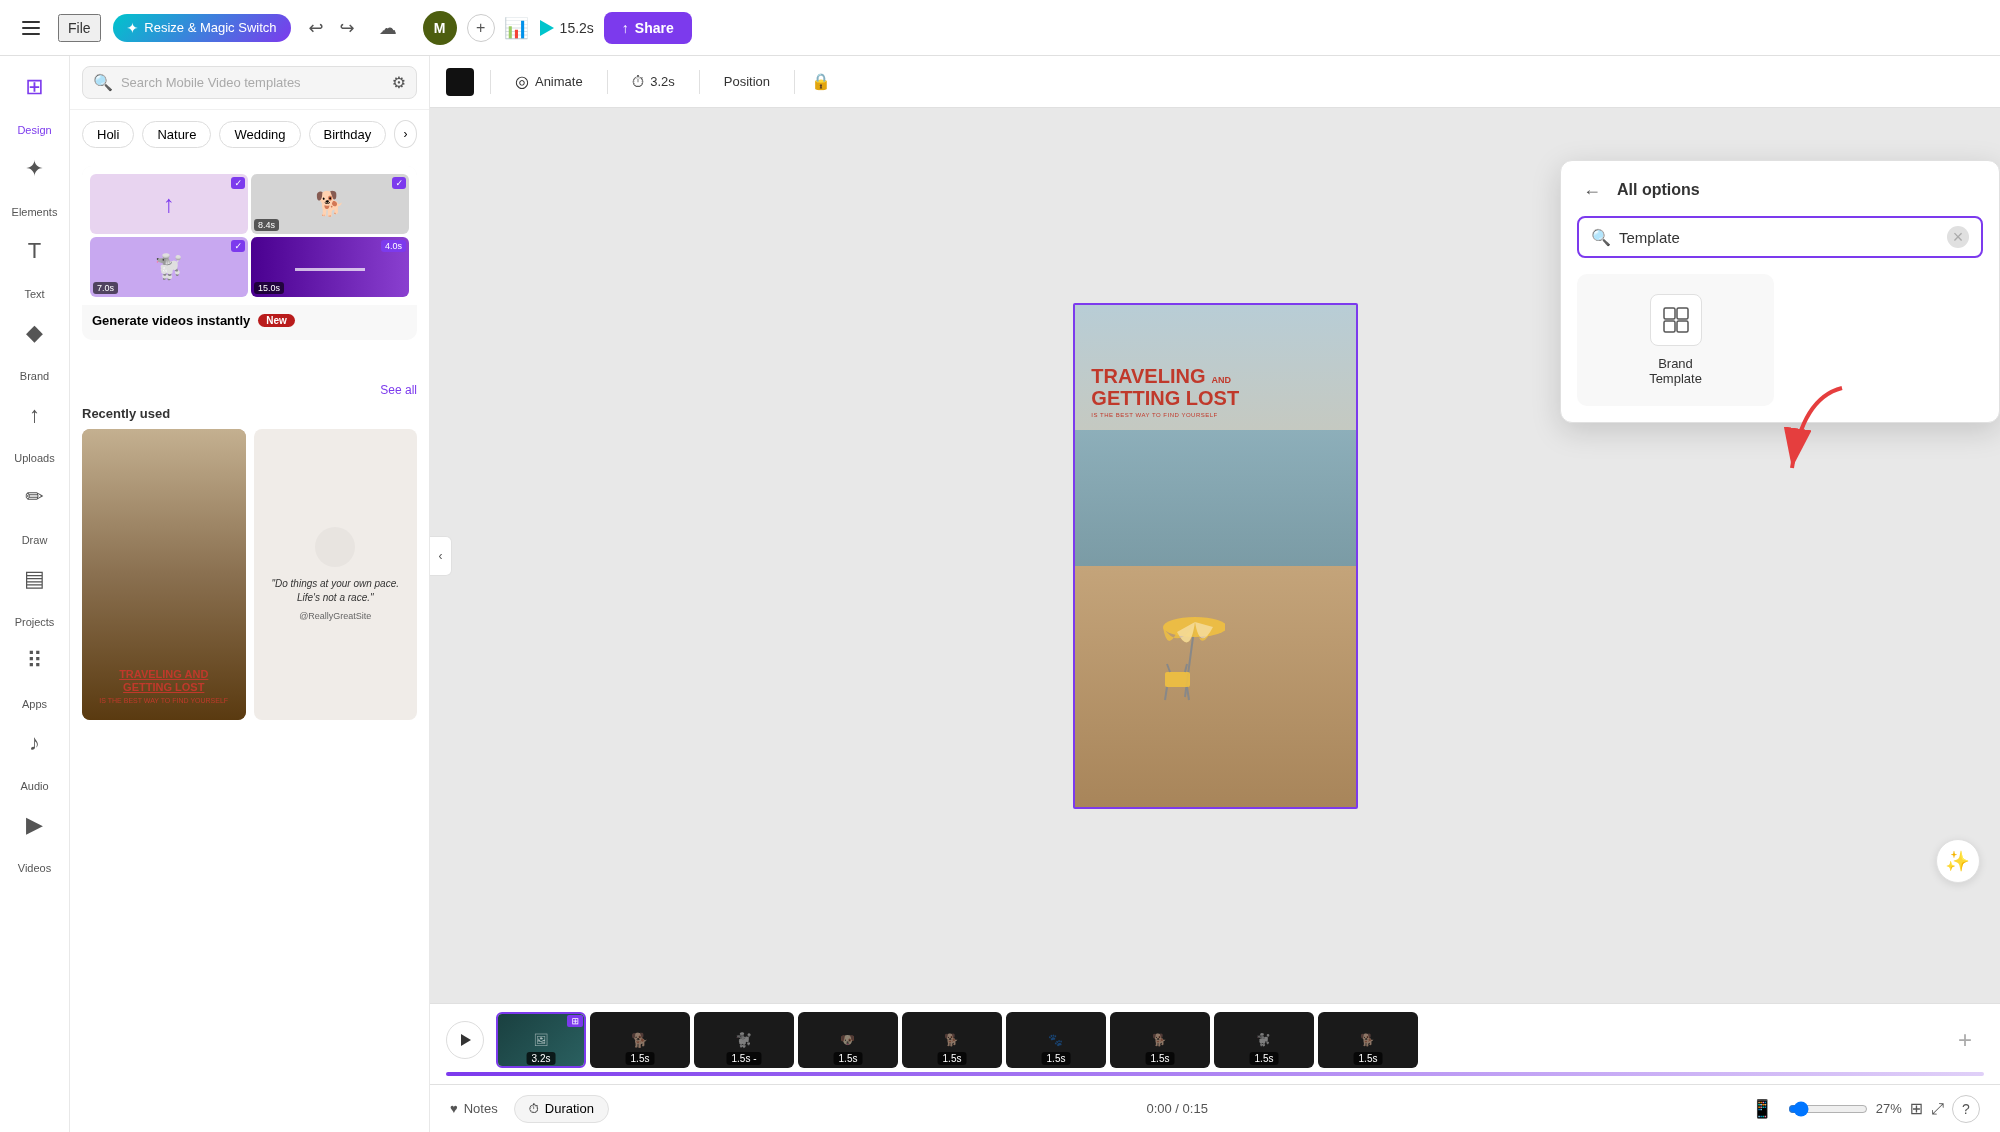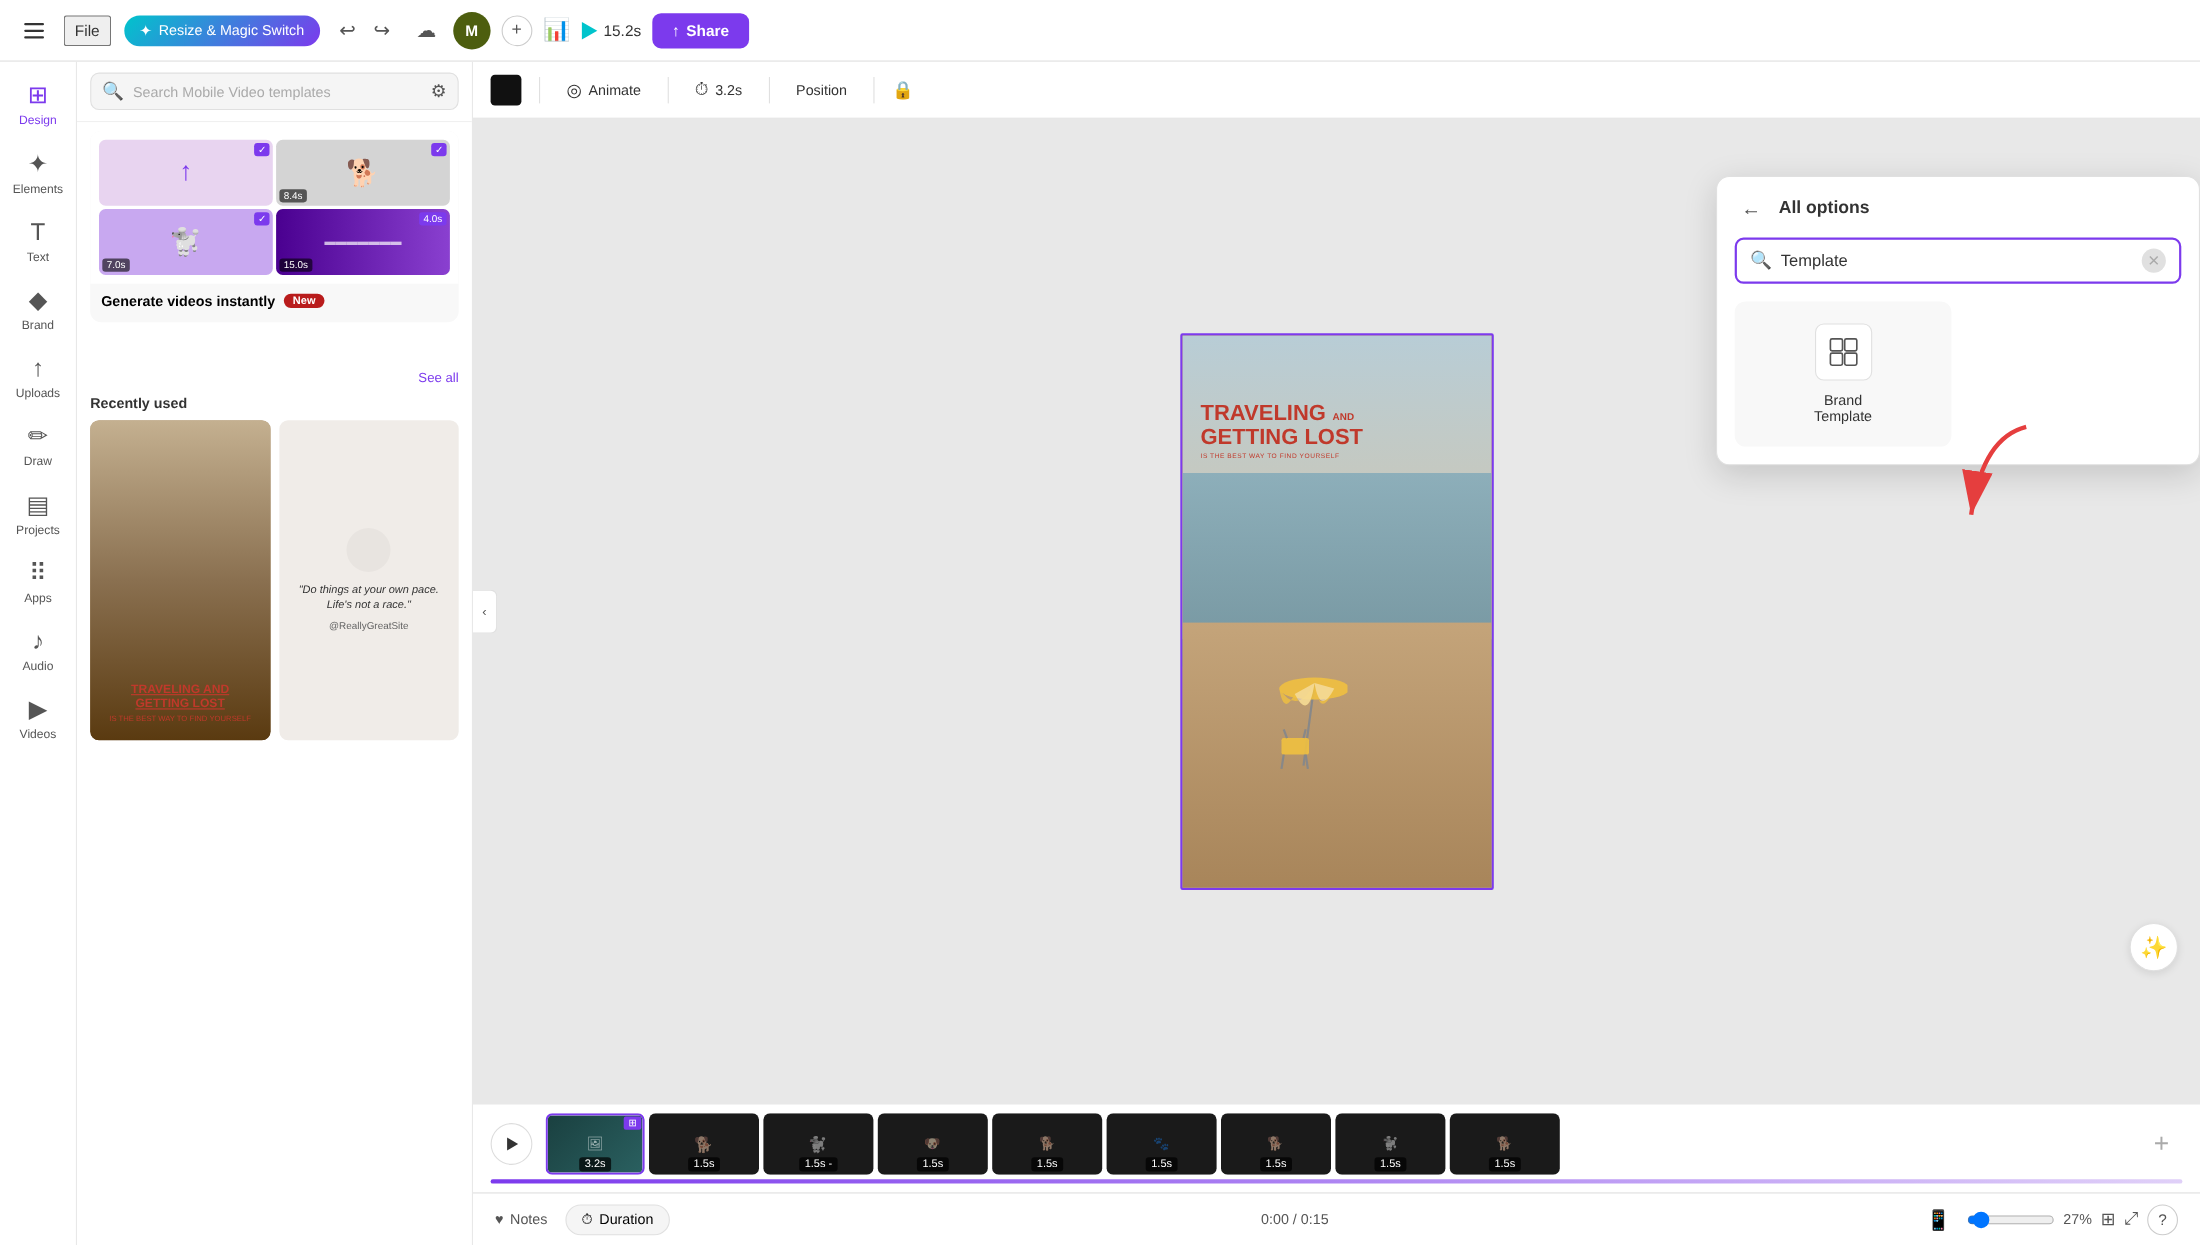--- a/index.html
+++ b/index.html
@@ -2,21 +2,21 @@
 <html><head>
   <meta charset="utf-8">
   <style>
     * { box-sizing: border-box; margin: 0; padding: 0; }
     body { font-family: -apple-system, BlinkMacSystemFont, 'Segoe UI', sans-serif; background: #f0f0f0; overflow: hidden; width: 2000px; height: 1132px; }
 
     
     .topbar {
       display: flex; align-items: center; height: 56px;
       background: #ffffff; border-bottom: 1px solid #e0e0e0;
-      padding: 0 16px; gap: 9px; position: relative; z-index: 100;
+      padding: 0 16px; gap: 20px; position: relative; z-index: 100;
     }
     .topbar-left { display: flex; align-items: center; gap: 12px; }
     .topbar-center { flex: 1; text-align: center; font-size: 14px; color: #333; font-weight: 500; }
     .topbar-right { display: flex; align-items: center; gap: 10px; }
     .hamburger-btn { display: flex; flex-direction: column; gap: 4px; cursor: pointer; padding: 6px; }
     .hamburger-btn span { display: block; width: 18px; height: 2px; background: #333; border-radius: 2px; }
     .file-btn { font-size: 14px; font-weight: 500; color: #333; cursor: pointer; padding: 4px 8px; }
     .magic-btn {
       display: flex; align-items: center; gap: 6px; background: linear-gradient(135deg, #00c4cc, #7c3aed);
       color: white; border: none; border-radius: 20px; padding: 6px 14px; font-size: 13px; cursor: pointer;
@@ -39,21 +39,21 @@
     .icon-sidebar {
       width: 70px; background: #ffffff; border-right: 1px solid #e8e8e8;
       display: flex; flex-direction: column; align-items: center; padding: 8px 0; gap: 0;
     }
     .sidebar-icon-item {
       display: flex; flex-direction: column; align-items: center; padding: 10px 6px;
       cursor: pointer; border-radius: 8px; width: 64px; gap: 4px; color: #555;
     }
     .sidebar-icon-item.active { color: #7c3aed; }
     .sidebar-icon-item .icon-glyph { font-size: 22px; }
-    .sidebar-icon-item .icon-label { font-size: 11px; color: inherit; }
+    .sidebar-icon-item .icon-label { font-size: 11px; color: inherit; margin-top: 20px; }
 
     
     .panel { width: 360px; background: #ffffff; border-right: 1px solid #e8e8e8; display: flex; flex-direction: column; overflow: hidden; }
     .panel-search { padding: 10px 12px; border-bottom: 1px solid #f0f0f0; }
     .search-box { display: flex; align-items: center; background: #f5f5f5; border: 1px solid #e0e0e0; border-radius: 8px; padding: 6px 10px; gap: 8px; }
     .search-box input { flex: 1; background: none; border: none; outline: none; font-size: 13px; color: #333; }
     .search-box input::placeholder { color: #aaa; }
     .filter-icon { font-size: 16px; color: #555; cursor: pointer; }
     .panel-tabs { display: flex; border-bottom: 1px solid #e0e0e0; }
     .panel-tab { flex: 1; text-align: center; padding: 10px; font-size: 14px; font-weight: 500; cursor: pointer; color: #555; border-bottom: 2px solid transparent; }
@@ -241,20 +241,27 @@
   <div class="panel">
     <div class="panel-search">
       <div class="search-box">
         <span>🔍</span>
         <input type="text" placeholder="Search Mobile Video templates" style="">
         <span class="filter-icon">⚙</span>
       </div>
     </div>
 
 
+    <div class="tag-row">
+      <span class="tag">Holi</span>
+      <span class="tag">Nature</span>
+      <span class="tag">Wedding</span>
+      <span class="tag">Birthday</span>
+      <button class="tag-arrow">›</button>
+    </div>
 
     <div class="generate-banner">
       <div class="banner-preview">
         <div class="banner-cell" style="background: #e8d4f0;">
           <span style="font-size:24px; color: #7c3aed;">↑</span>
           <span class="check-badge">✓</span>
         </div>
         <div class="banner-cell" style="background: #d4d4d4;">
           <span style="font-size:24px;">🐕</span>
           <span class="check-badge">✓</span>

